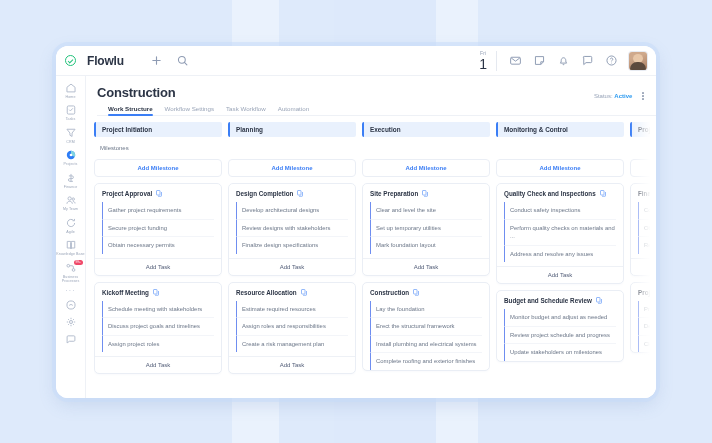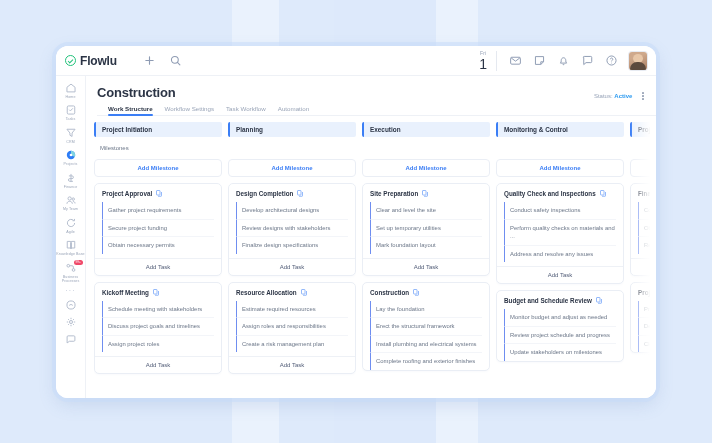--- a/index.html
+++ b/index.html
@@ -38,21 +38,21 @@
   
   .topbar {
     height: 30px;
     flex: 0 0 30px;
     display: flex;
     align-items: center;
     border-bottom: 1px solid #eef1f6;
     padding-left: 9px;
     background: #fff;
   }
-  .logo { display: flex; align-items: center; gap: 4px; }
+  .logo { display: flex; align-items: center; gap: 11px; }
   .logo-mark {
     width: 11px; height: 11px;
     border: 1.6px solid #21c17a;
     border-radius: 50%;
     position: relative;
   }
   .logo-mark:after {
     content: "";
     position: absolute; left: 2px; top: 3.3px;
     width: 4.4px; height: 2.2px;

